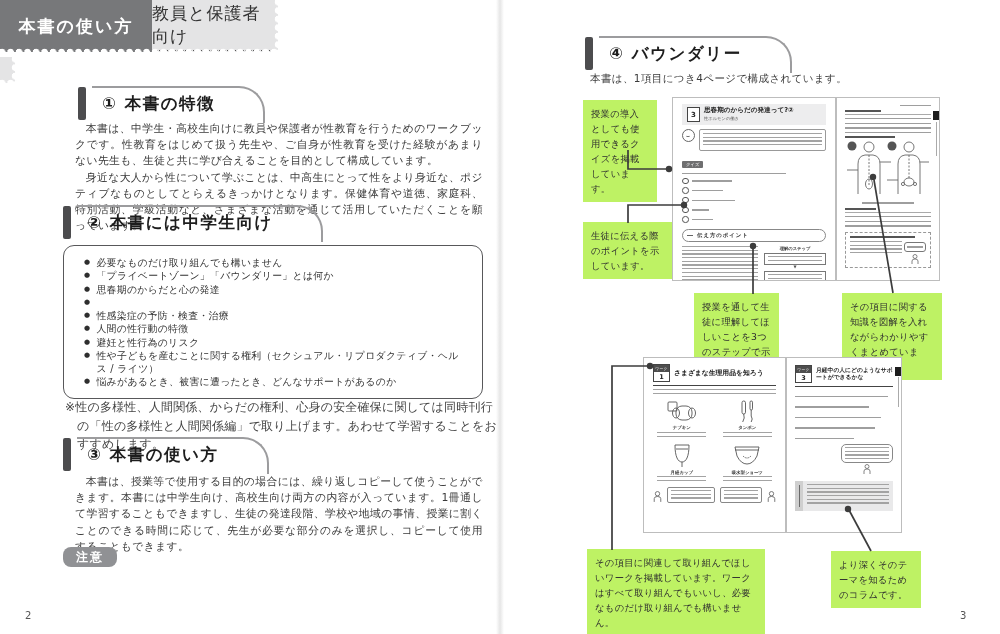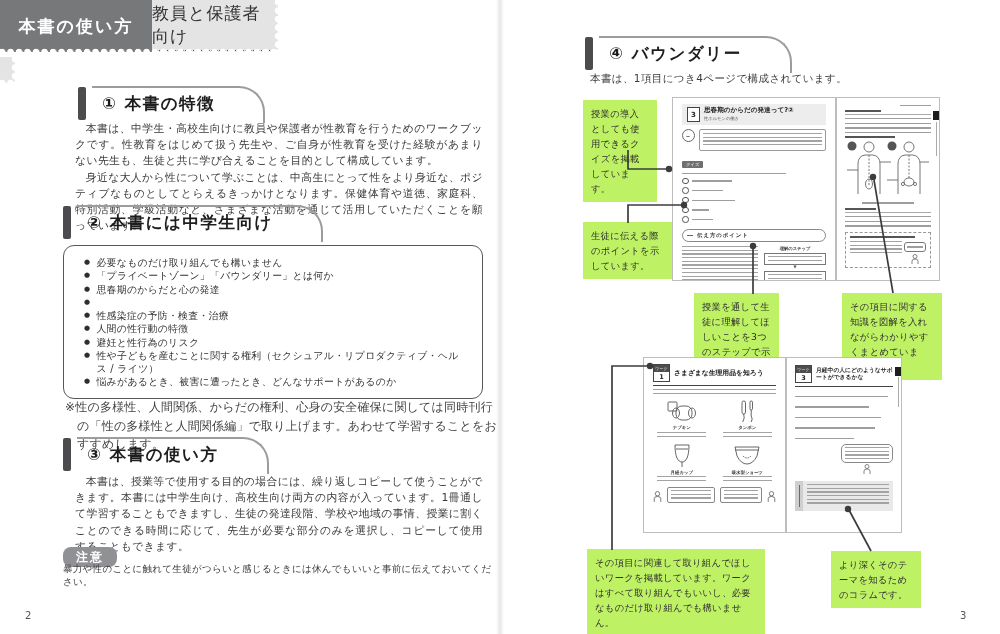--- a/index.html
+++ b/index.html
@@ -216,21 +216,20 @@
     <div class="sec-box">
       <span class="sec-title"><span>③</span> <span>本書の使い方</span></span>
     </div>
   </div>
 
   <div class="body-text" style="top:474px;">
     <p>本書は、授業等で使用する目的の場合には、繰り返しコピーして使うことができます。本書には中学生向け、高校生向け両方の内容が入っています。1冊通して学習することもできますし、生徒の発達段階、学校や地域の事情、授業に割くことのできる時間に応じて、先生が必要な部分のみを選択し、コピーして使用することもできます。</p>
   </div>
 
   <div class="caution-badge" style="left:63px; top:547px;">注意</div>
-  <div class="caution-text" style="top:563px;">暴力や性のことに触れて生徒がつらいと感じるときには休んでもいいと事前に伝えておいてください。</div>
 
   <div class="page-num" style="left:25px; top:610px;">2</div>
 
   <div class="sec-header" style="left:585px; top:36px;">
     <div class="sec-bar"></div>
     <div class="sec-box">
       <span class="sec-title"><span>④</span> <span>バウンダリー</span></span>
     </div>
   </div>
   <div class="subtitle" style="left:590px; top:72px;text-align:right;">本書は、1項目につき4ページで構成されています。</div>

